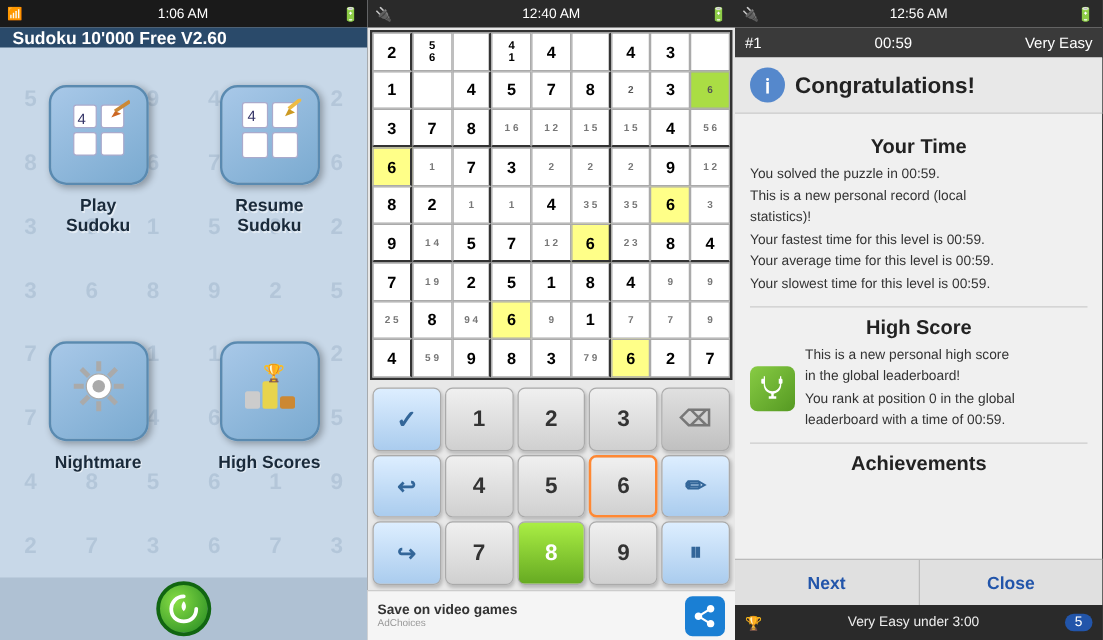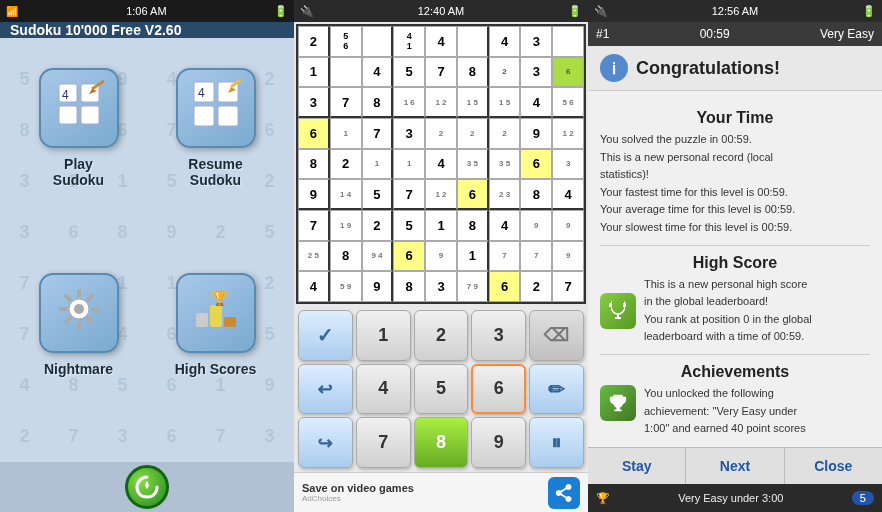--- a/index.html
+++ b/index.html
@@ -704,36 +704,23 @@
         This is a new personal high score<br>
         in the global leaderboard!<br>
         You rank at position 0 in the global<br>
         leaderboard with a time of 00:59.
       </div>
     </div>
 
     <hr class="section-divider">
 
     <div class="section-title">Achievements</div>
-    <div class="achievement-row">
-      <div class="achievement-icon">
-        <svg width="22" height="22" viewBox="0 0 24 24" fill="white">
-          <path d="M19 5h-2V3H7v2H5C3.9 5 3 5.9 3 7v1c0 2.6 1.7 4.8 4.1 5.6.5 1.6 1.7 2.9 3.2 3.4V19H8v2h8v-2h-2v-2c1.5-.5 2.7-1.8 3.2-3.4C19.3 12.8 21 10.6 21 8V7c0-1.1-.9-2-2-2z"></path>
-        </svg>
-      </div>
-      <div class="section-body">
-        You unlocked the following<br>
-        achievement: "Very Easy under<br>
-        1:00" and earned 40 point scores
-      </div>
-    </div>
   </div>
 
   <div class="bottom-actions">
-    <div class="action-btn">Stay</div>
     <div class="action-btn">Next</div>
     <div class="action-btn">Close</div>
   </div>
 
   <div class="bottom-footer">
     <span>🏆</span>
     <span>Very Easy under 3:00</span>
     <span class="footer-badge">5</span>
   </div>
 </div>

